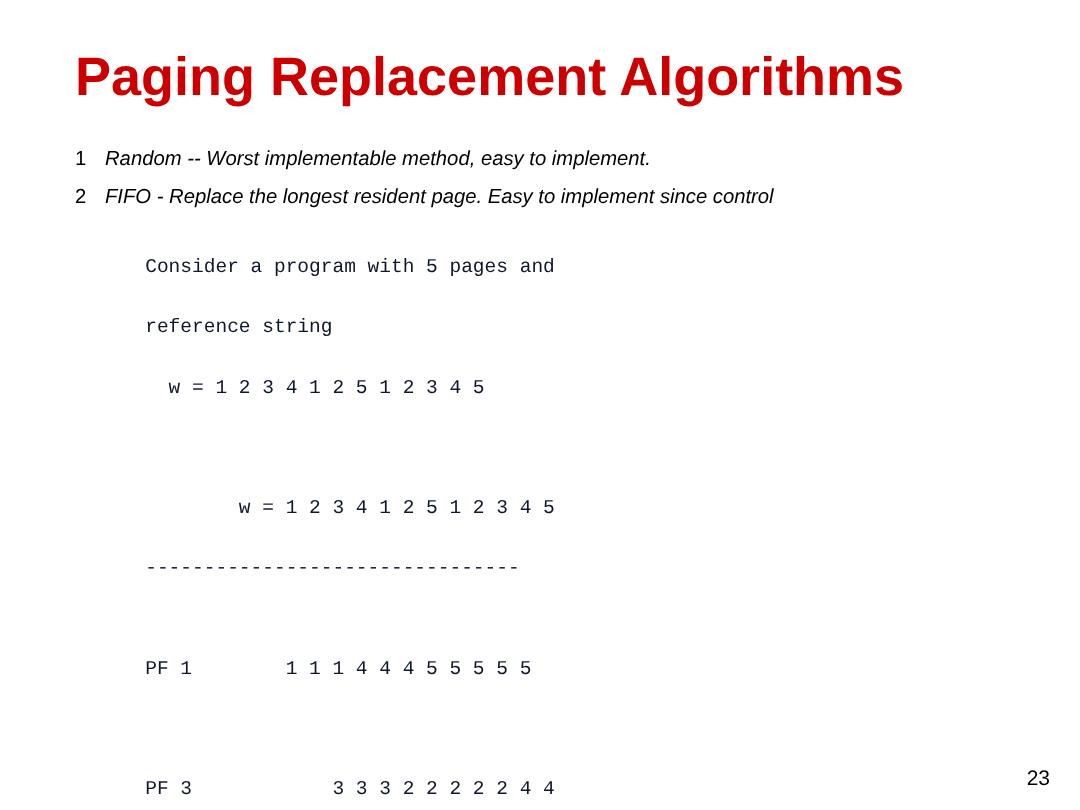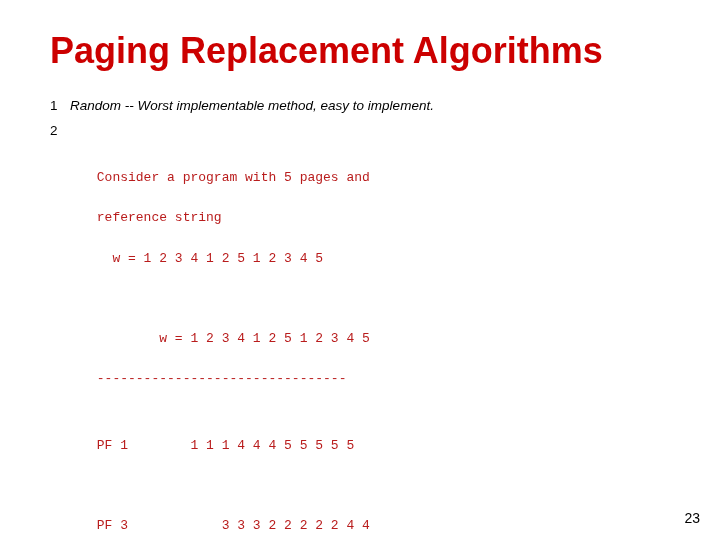--- a/index.html
+++ b/index.html
@@ -54,21 +54,21 @@
       line-height: 1.55;
       font-style: italic;
     }
 
     .mono-block {
       font-family: 'Courier New', Courier, monospace;
       font-size: 13px;
       line-height: 1.55;
       margin-top: 6px;
       white-space: pre;
-      color: #b91c1c;
+      color: #0f172a;
     }
 
     .page-number {
       position: absolute;
       bottom: 14px;
       right: 20px;
       font-size: 14px;
       color: #000;
       font-family: Arial, sans-serif;
       text-align: center;
@@ -84,21 +84,21 @@
   <div class="content-area">
 
     <div class="numbered-item">
       <span class="item-number">1</span>
       <span class="item-text">Random -- Worst implementable method, easy to implement.</span>
     </div>
 
     <div class="numbered-item">
       <span class="item-number">2</span>
       <span class="item-text">
-        <br>
+        <span>FIFO - Replace the longest resident page.  Easy to implement since control</span><br>
       </span>
     </div>
 
     <div class="mono-block">
       <span>Consider a program with 5 pages and</span><br>
       <span>reference string</span><br>
       <span>  w = 1 2 3 4 1 2 5 1 2 3 4 5</span><br>
       <br>
       <span>        w = 1 2 3 4 1 2 5 1 2 3 4 5</span><br>
       <span>--------------------------------</span>

